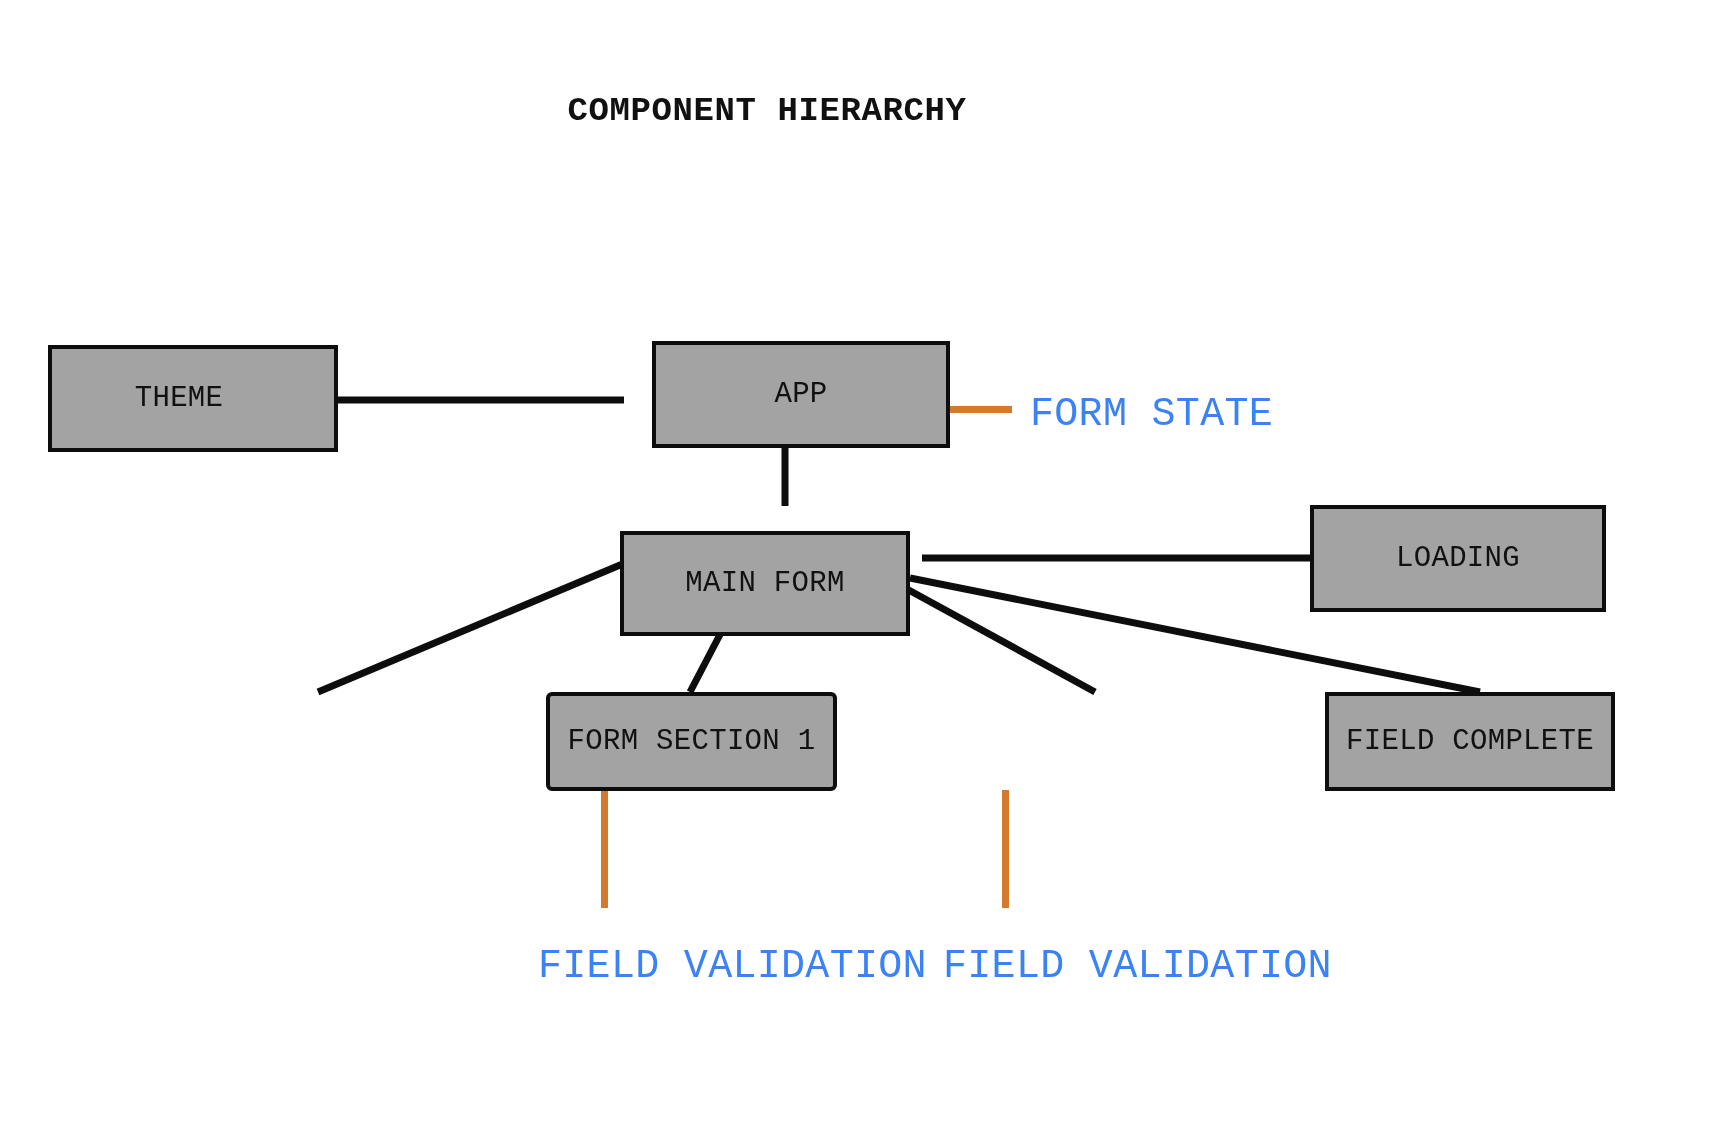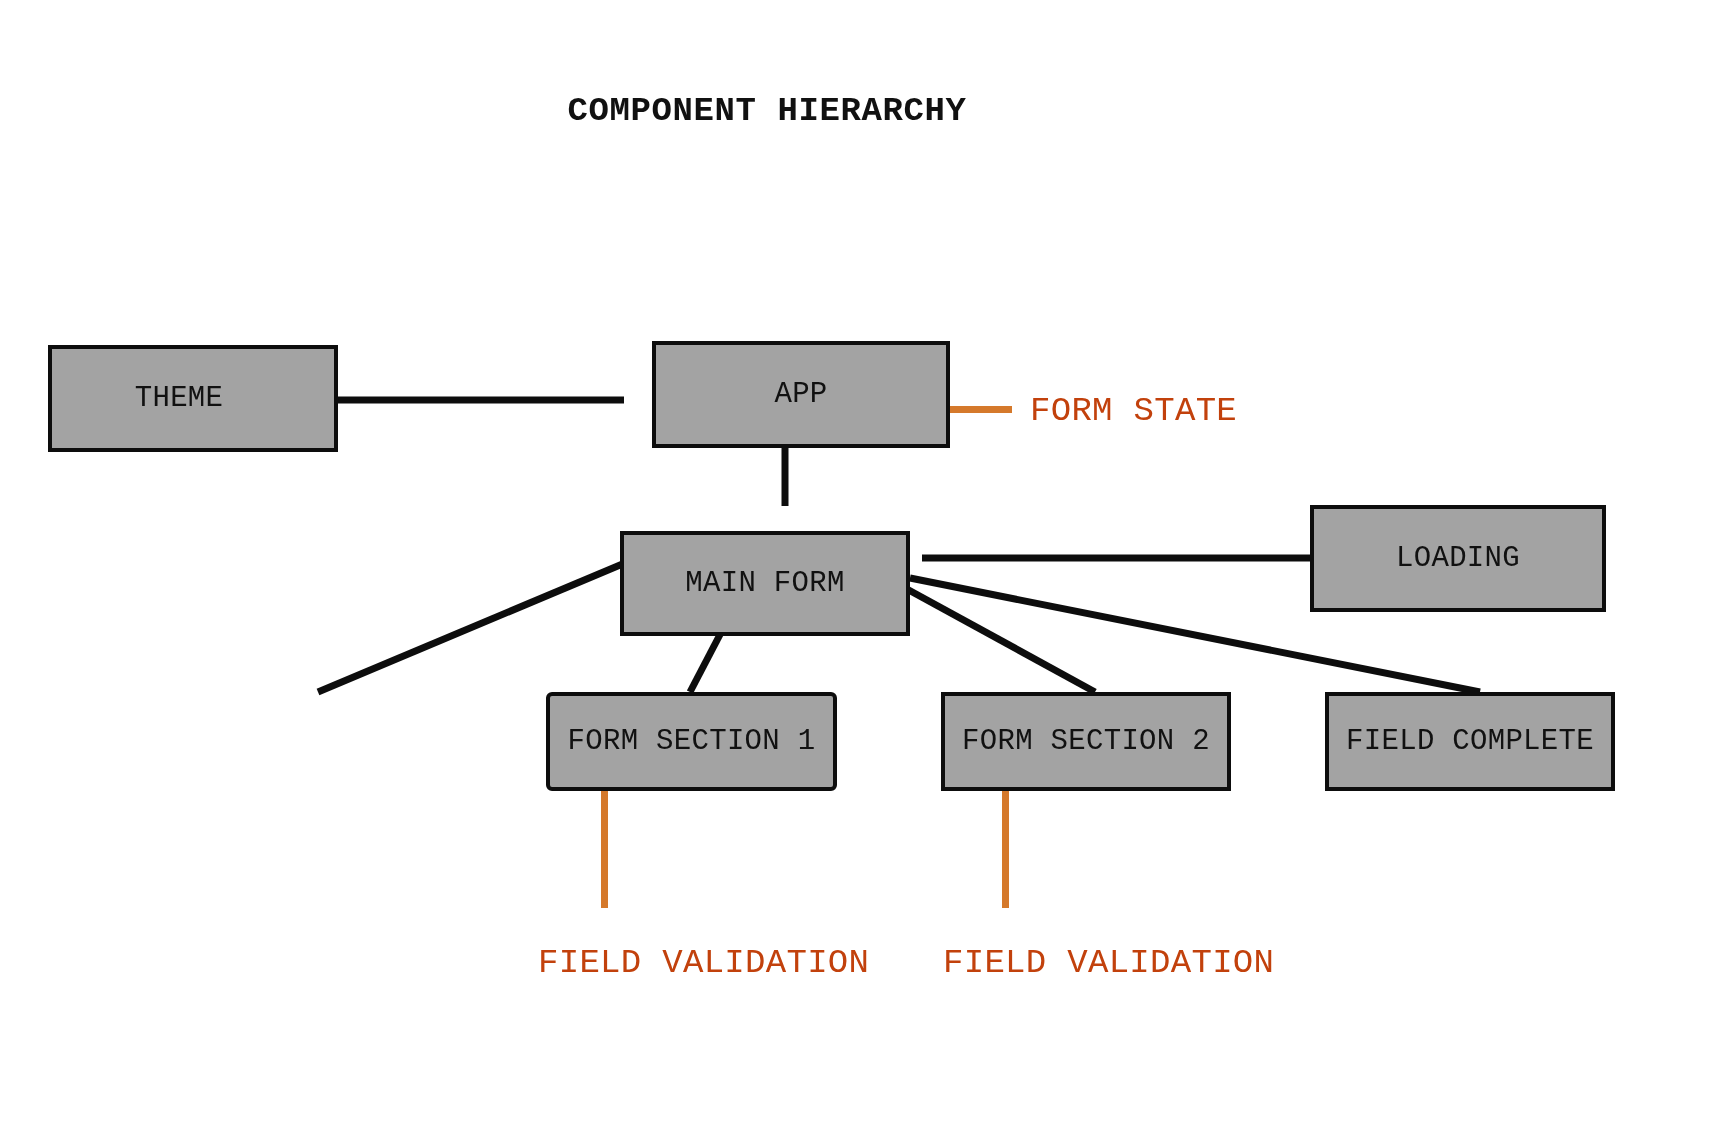--- a/index.html
+++ b/index.html
@@ -57,22 +57,22 @@
   }
   .node.shift-left .node-label { transform: translateX(-14px); }
 
   .ann-line {
     position: absolute;
     background: #d5792b;
     z-index: 2;
   }
   .ann-label {
     position: absolute;
-    font-size: 34px;
-    color: #c2410c;
+    font-size: 40px;
+    color: #3b82f6;
     letter-spacing: 0.3px;
     white-space: nowrap;
     z-index: 4;
   }
 </style>
 </head>
 <body>
 
 <div id="canvas">
 
@@ -113,23 +113,20 @@
 
   <div class="node" style="left:1310px; top:505px; width:296px; height:107px;">
     <span class="node-label">LOADING</span>
   </div>
 
 
   <div class="node" style="left:546px; top:692px; width:291px; height:99px;border-radius:6px;">
     <span class="node-label">FORM SECTION 1</span>
   </div>
 
-  <div class="node" style="left:941px; top:692px; width:290px; height:99px;">
-    <span class="node-label">FORM SECTION 2</span>
-  </div>
 
   <div class="node" style="left:1325px; top:692px; width:290px; height:99px;">
     <span class="node-label">FIELD COMPLETE</span>
   </div>
 
   <div class="ann-label" style="left:1030px; top:392px;">FORM STATE</div>
 
   <div class="ann-label" style="left:538px; top:944px;">FIELD VALIDATION</div>
 
   <div class="ann-label" style="left:943px; top:944px;">FIELD VALIDATION</div>

